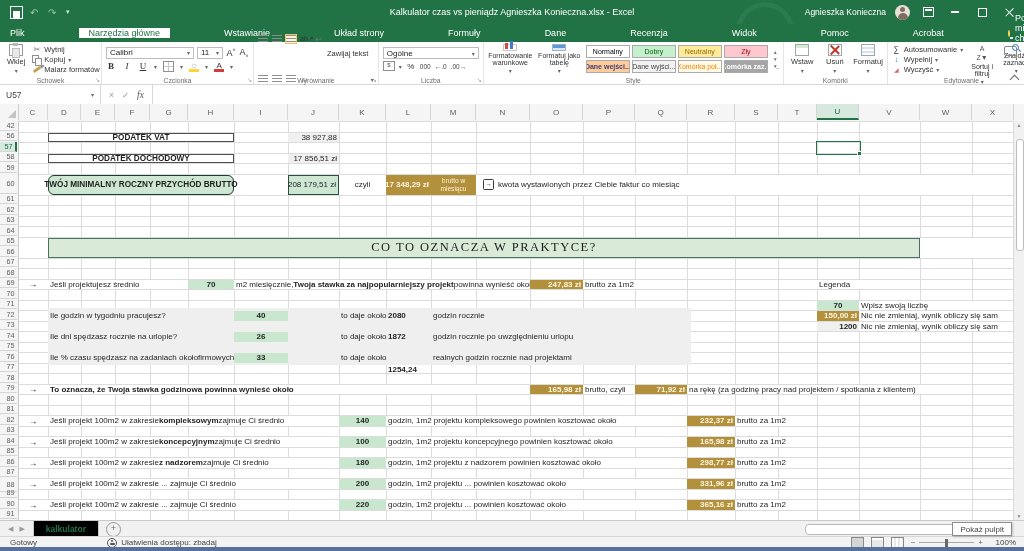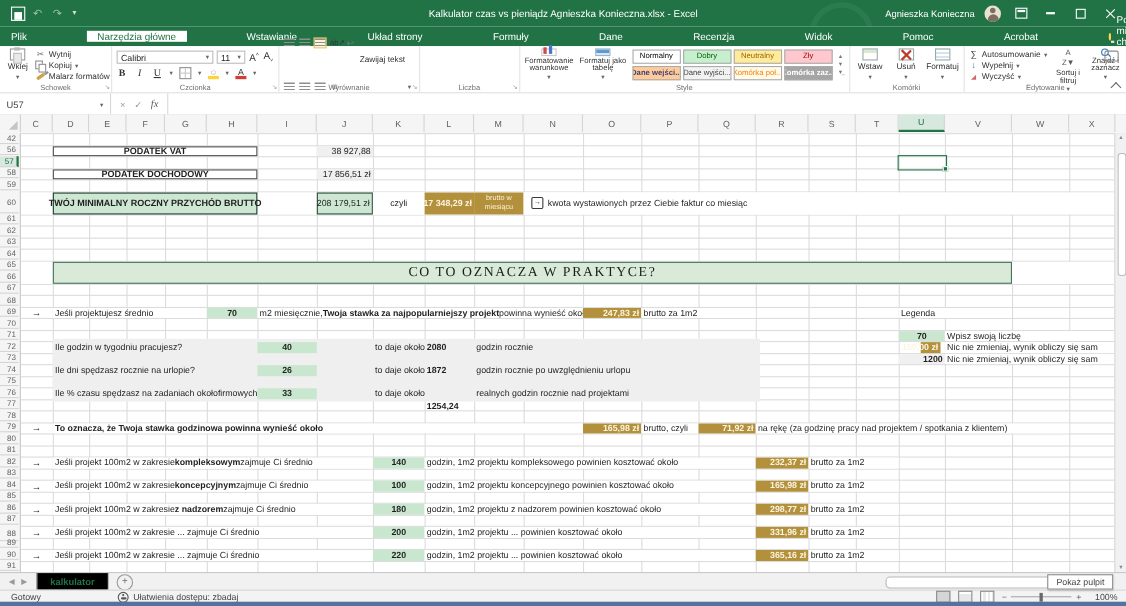--- a/index.html
+++ b/index.html
@@ -288,20 +288,34 @@
           <span class="mini" style="font-size:6px;">⊟</span>
           <span class="lbl-sm">Scal i wyśrodkuj</span>
           <span class="caret">▾</span>
         </div>
       </div>
       <div class="glabel">Wyrównanie</div>
       <div class="glaunch">↘</div>
     </div>
 
     <div class="rgroup" style="width:112px;">
+      <div class="fgrid" style="justify-content:center;">
+        <div class="selbox" style="width:96px;">
+            <span>Ogólne</span>
+            <span class="caret" style="margin-left:auto;">▾</span>
+          </div>
+        <div class="num-ics">
+          <span class="cash-ic">$</span>
+            <span class="caret">▾</span>
+          <span class="fbtn" style="font-size:8px;">%</span>
+          <span class="tiny">000</span>
+          <span class="tiny">←.0</span>
+          <span class="tiny">.00→</span>
+        </div>
+      </div>
       <div class="glabel">Liczba</div>
       <div class="glaunch">↘</div>
     </div>
 
     <div class="rgroup" style="width:300px;">
       <div class="stylebig">
         <span class="cf-ic"></span>
         <span>Formatowanie warunkowe</span>
           <span class="caret">▾</span>
       </div>
@@ -482,21 +496,21 @@
       <div class="hline" style="top: 367.5px;"></div>
       <div class="hline" style="top: 378px;"></div>
       <div class="hline" style="top: 388.5px;"></div>
       <div class="underlay" style="left: 0px; width: 1014px; top: 53.5px; height: 20px;"></div>
       <div class="underlay" style="left: 0px; width: 1014px; top: 116.5px; height: 20px;"></div>
       <div class="grayband" style="left: 48px; width: 643px; top: 186.5px; height: 57.5px;"></div>
       <div class="cell c-box" style="left: 48px; width: 186px; top: 11.5px; height: 9.5px;">PODATEK VAT</div>
       <div class="cell c-grayval" style="left: 288px; width: 51px; top: 11.5px; height: 9.5px;">38 927,88</div>
       <div class="cell c-box" style="left: 48px; width: 186px; top: 32.5px; height: 9.5px;">PODATEK DOCHODOWY</div>
       <div class="cell c-grayval" style="left: 288px; width: 51px; top: 32.5px; height: 9.5px;">17 856,51 zł</div>
-      <div class="cell c-biggreen" style="left: 48px; width: 186px; top: 53.5px; height: 20px;">TWÓJ MINIMALNY ROCZNY PRZYCHÓD BRUTTO</div>
+      <div class="cell c-biggreen" style="left: 48px; width: 186px; top: 53.5px; height: 20px; border-radius: 6px;">TWÓJ MINIMALNY ROCZNY PRZYCHÓD BRUTTO</div>
       <div class="cell c-greenval" style="left: 288px; width: 51px; top: 53.5px; height: 20px;">208 179,51 zł</div>
       <div class="cell c-txt a-c" style="left: 339px; width: 47px; top: 53.5px; height: 20px;">czyli</div>
       <div class="cell c-gold" style="left: 386px; width: 45px; top: 53.5px; height: 20px;">17 348,29 zł</div>
       <div class="cell c-goldsmall" style="left: 431px; width: 45px; top: 53.5px; height: 20px;">brutto w miesiącu</div>
       <div class="cell c-note" style="left: 476px; width: 341px; top: 53.5px; height: 20px;">
         <span class="abox">→</span>
         <span>kwota wystawionych przez Ciebie faktur co miesiąc</span>
       </div>
       <div class="cell c-band a-c" style="left: 48px; width: 872px; top: 116.5px; height: 20px;">CO TO OZNACZA W PRAKTYCE?</div>
       <div class="cell c-rarrow" style="left: 18px; width: 30px; top: 158.5px; height: 9.5px;">→</div>
@@ -510,21 +524,21 @@
       <div class="cell c-gold" style="left: 530px; width: 53px; top: 158.5px; height: 9.5px; padding-left: 12px;">247,83 zł</div>
       <div class="cell c-txt" style="left: 583px; width: 104px; top: 158.5px; height: 9.5px;">brutto za 1m2</div>
       <div class="cell c-txt" style="left: 817px; width: 103px; top: 158.5px; height: 9.5px;">Legenda</div>
       <div class="cell c-greenin" style="left: 817px; width: 42px; top: 179.5px; height: 9.5px;">70</div>
       <div class="cell c-txt" style="left: 859px; width: 155px; top: 179.5px; height: 9.5px;">Wpisz swoją liczbę</div>
       <div class="cell c-onband" style="left: 48px; width: 186px; top: 190px; height: 9.5px;">Ile godzin w tygodniu pracujesz?</div>
       <div class="cell c-greenin" style="left: 234px; width: 54px; top: 190px; height: 9.5px;">40</div>
       <div class="cell c-onband" style="left: 339px; width: 47px; top: 190px; height: 9.5px;">to daje około</div>
       <div class="cell c-onband c-bold" style="left: 386px; width: 45px; top: 190px; height: 9.5px;">2080</div>
       <div class="cell c-onband" style="left: 431px; width: 204px; top: 190px; height: 9.5px;">godzin rocznie</div>
-      <div class="cell c-gold" style="left: 837px; width: 18px; top: 190px; height: 9.5px; text-align: center;">150,00 zł</div>
+      <div class="cell c-gold" style="left: 817px; width: 42px; top: 190px; height: 9.5px; text-align: center;">150,00 zł</div>
       <div class="cell c-txt" style="left: 859px; width: 155px; top: 190px; height: 9.5px;">Nic nie zmieniaj, wynik obliczy się sam</div>
       <div class="cell c-grayval c-bold" style="left: 817px; width: 42px; top: 200.5px; height: 9.5px;">1200</div>
       <div class="cell c-txt" style="left: 859px; width: 155px; top: 200.5px; height: 9.5px;">Nic nie zmieniaj, wynik obliczy się sam</div>
       <div class="cell c-onband" style="left: 48px; width: 186px; top: 211px; height: 9.5px;">Ile dni spędzasz rocznie na urlopie?</div>
       <div class="cell c-greenin" style="left: 234px; width: 54px; top: 211px; height: 9.5px;">26</div>
       <div class="cell c-onband" style="left: 339px; width: 47px; top: 211px; height: 9.5px;">to daje około</div>
       <div class="cell c-onband c-bold" style="left: 386px; width: 45px; top: 211px; height: 9.5px;">1872</div>
       <div class="cell c-onband" style="left: 431px; width: 204px; top: 211px; height: 9.5px;">godzin rocznie po uwzględnieniu urlopu</div>
       <div class="cell c-onband" style="left: 48px; width: 186px; top: 232px; height: 9.5px;">Ile % czasu spędzasz na zadaniach okołofirmowych?</div>
       <div class="cell c-greenin" style="left: 234px; width: 54px; top: 232px; height: 9.5px;">33</div>

